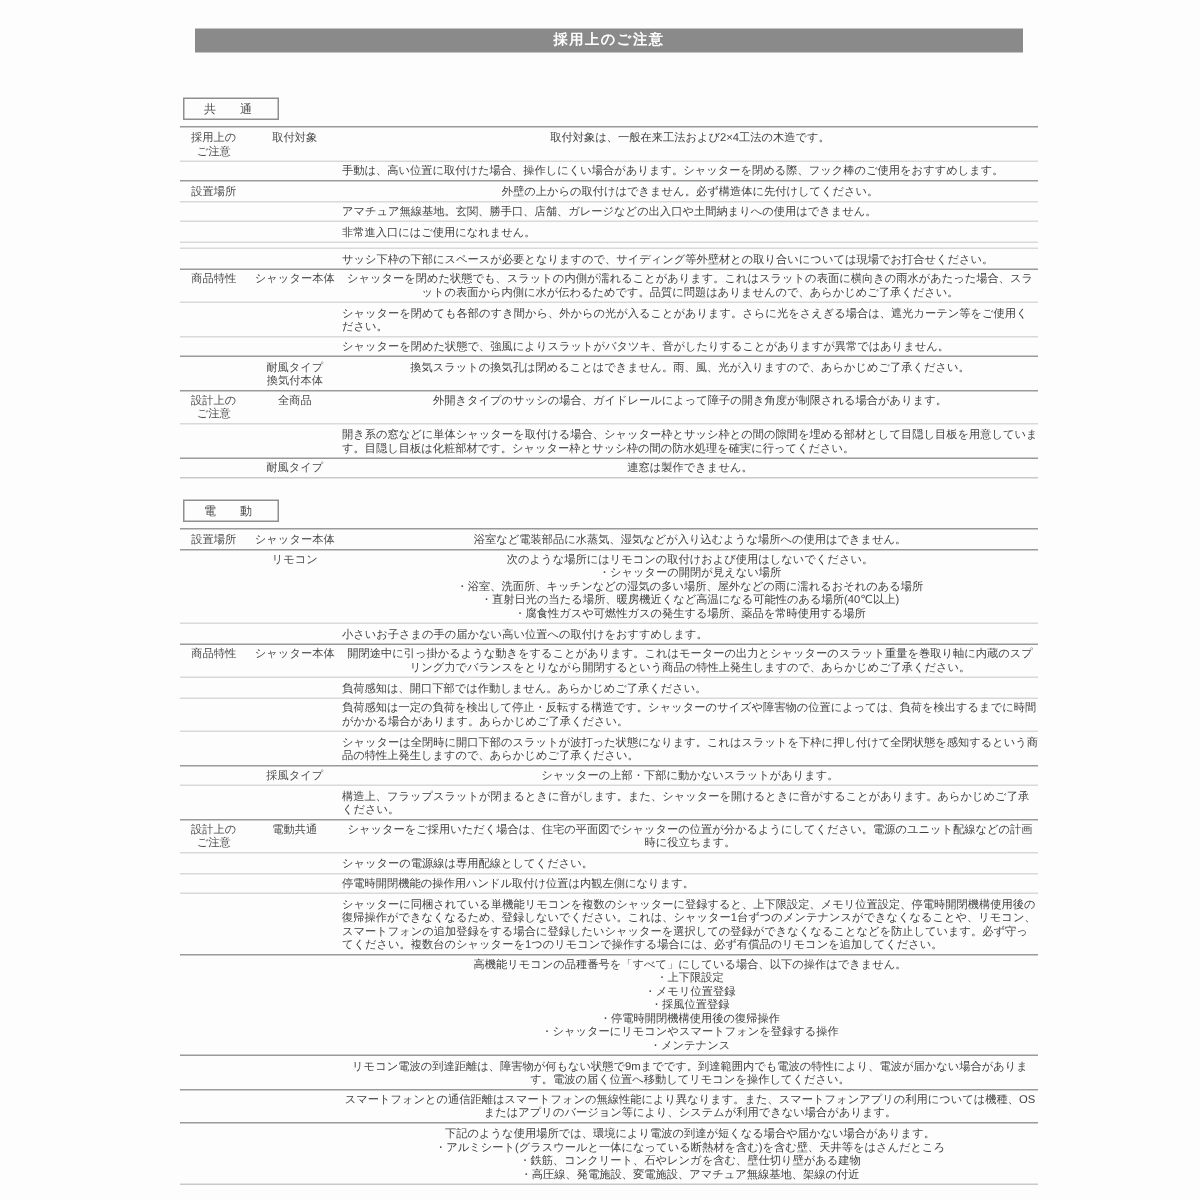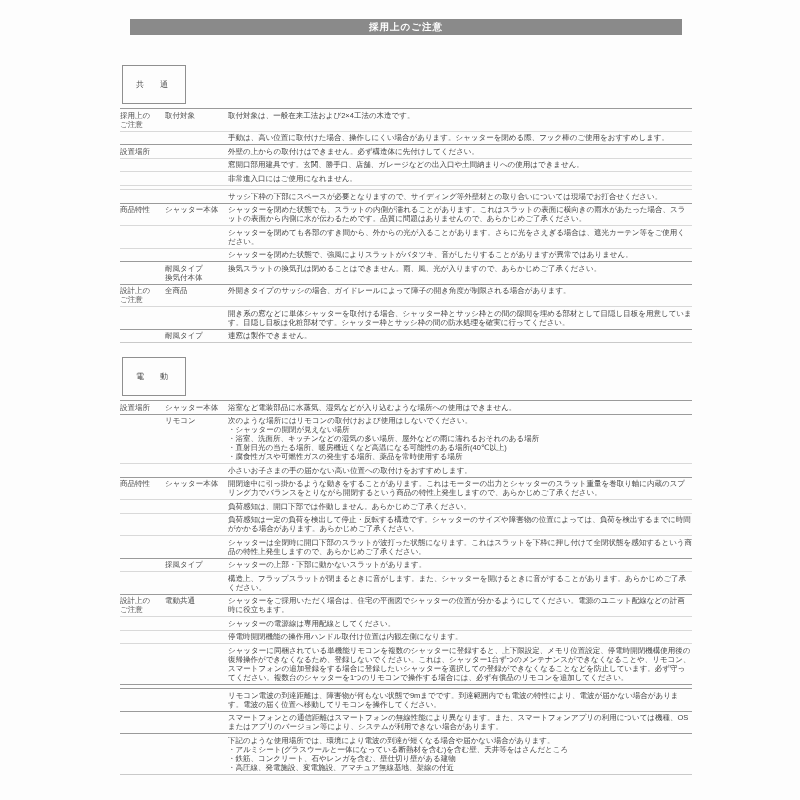--- a/index.html
+++ b/index.html
@@ -1,25 +1,25 @@
 <!DOCTYPE html>
 <html><head>
 <meta charset="utf-8">
 <style>
   html,body{margin:0;padding:0;background:#fbfbfb;}
   .page{position:relative;width:800px;height:800px;background:#fdfdfd;overflow:hidden;
         font-family:"Liberation Sans","DejaVu Sans",sans-serif;color:#3f3f3f;}
   .content{position:absolute;left:120px;top:3px;width:572px;}
   .title-bar{margin:16px 10px;height:16px;line-height:16px;background:#8a8a8a;color:#ffffff;
              text-align:center;font-size:9.5px;font-weight:bold;letter-spacing:1px;}
-  .section-box{display:inline-block;border:1px solid #8f8f8f;padding:13px 13px;margin:14px 0 4px 2px;
+  .section-box{display:inline-block;border:1px solid #8f8f8f;padding:1px 13px;margin:14px 0 4px 2px;
                font-size:8px;letter-spacing:4px;color:#4a4a4a;background:#fdfdfd;}
   .rows{border-bottom:1px solid #c9c9c9;}
   .row{display:flex;border-top:1px solid #d9d9d9;padding:1.5px 0 2px 0;}
-  .row.strong{border-top:1px solid #9a9a9a;}
+  .row.strong{border-top:1px solid #9a9a9a;text-align:center;}
   .cg{flex:none;width:45px;font-size:7.5px;line-height:9px;white-space:pre-line;color:#4a4a4a;}
   .cs{flex:none;width:63px;font-size:7.5px;line-height:9px;white-space:pre-line;color:#4a4a4a;}
   .cb{flex:1;font-size:7.5px;line-height:9px;color:#3f3f3f;}
   .cb .ln{margin:0;}
 </style>
 </head>
 <body>
 
 <div class="page">
   <div class="content">
@@ -44,21 +44,21 @@
             <div class="cg">設置場所</div>
             <div class="cs"></div>
             <div class="cb">
               <div class="ln">外壁の上からの取付けはできません。必ず構造体に先付けしてください。</div>
             </div>
           </div>
           <div class="row">
             <div class="cg"></div>
             <div class="cs"></div>
             <div class="cb">
-              <div class="ln">窓開口部用建具です。玄関、勝手口、店舗、ガレージなどの出入口や土間納まりへの使用はできません。</div>
+              <div class="ln">アマチュア無線基地。玄関、勝手口、店舗、ガレージなどの出入口や土間納まりへの使用はできません。</div>
             </div>
           </div>
           <div class="row">
             <div class="cg"></div>
             <div class="cs"></div>
             <div class="cb">
               <div class="ln">非常進入口にはご使用になれません。</div>
             </div>
           </div>
           <div class="row">
@@ -216,20 +216,29 @@
           <div class="row">
             <div class="cg"></div>
             <div class="cs"></div>
             <div class="cb">
               <div class="ln">シャッターに同梱されている単機能リモコンを複数のシャッターに登録すると、上下限設定、メモリ位置設定、停電時開閉機構使用後の復帰操作ができなくなるため、登録しないでください。これは、シャッター1台ずつのメンテナンスができなくなることや、リモコン、スマートフォンの追加登録をする場合に登録したいシャッターを選択しての登録ができなくなることなどを防止しています。必ず守ってください。複数台のシャッターを1つのリモコンで操作する場合には、必ず有償品のリモコンを追加してください。</div>
             </div>
           </div>
           <div class="row strong">
             <div class="cg"></div>
             <div class="cs"></div>
+            <div class="cb">
+              <div class="ln">高機能リモコンの品種番号を「すべて」にしている場合、以下の操作はできません。</div>
+              <div class="ln">・上下限設定</div>
+              <div class="ln">・メモリ位置登録</div>
+              <div class="ln">・採風位置登録</div>
+              <div class="ln">・停電時開閉機構使用後の復帰操作</div>
+              <div class="ln">・シャッターにリモコンやスマートフォンを登録する操作</div>
+              <div class="ln">・メンテナンス</div>
+            </div>
           </div>
           <div class="row strong">
             <div class="cg"></div>
             <div class="cs"></div>
             <div class="cb">
               <div class="ln">リモコン電波の到達距離は、障害物が何もない状態で9mまでです。到達範囲内でも電波の特性により、電波が届かない場合があります。電波の届く位置へ移動してリモコンを操作してください。</div>
             </div>
           </div>
           <div class="row strong">
             <div class="cg"></div>

